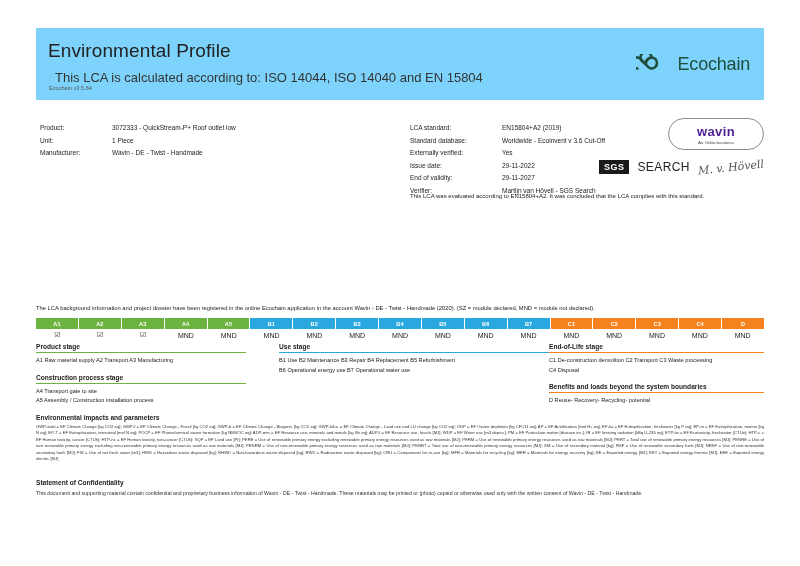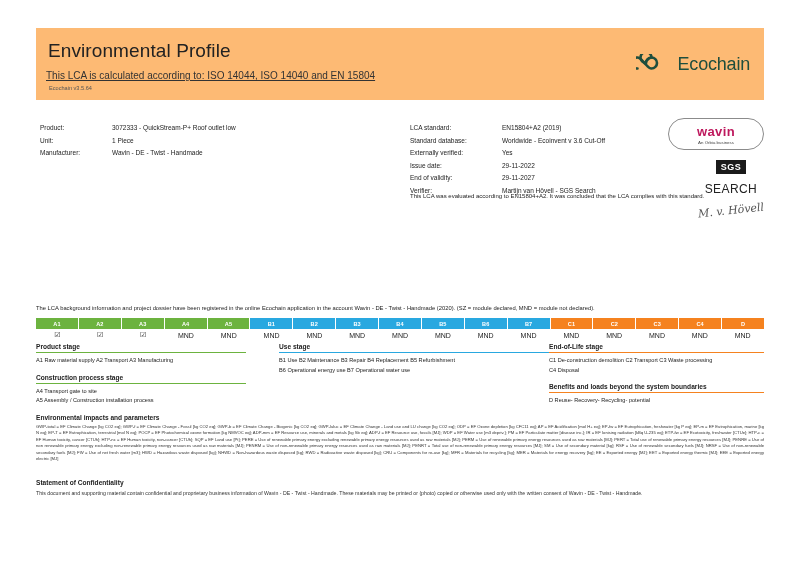--- a/index.html
+++ b/index.html
@@ -14,36 +14,35 @@
   .page {
     position: relative;
     width: 800px; height: 566px;
     background: #ffffff;
   }
   
   .header {
     position: absolute;
     left: 36px; top: 28px;
     width: 728px; height: 72px;
-    background: #fdba74;
+    background: #7dd3fc;
   }
   .header-title {
     position: absolute;
     left: 12px; top: 12px;
     font-size: 19px;
     font-weight: normal;
     color: #222;
     letter-spacing: 0.1px;
   }
   .header-sub {
     position: absolute;
-    left: 10px; top: 42px;
-    font-size: 10px;
+    left: 19px; top: 42px;
+    font-size: 13px;
     color: #333;
-    text-decoration: underline;
   }
   .header-ver {
     position: absolute;
     left: 13px; top: 57px;
     font-size: 5.6px;
     color: #555;
   }
   .ecochain-logo {
     position: absolute;
     right: 14px; top: 26px;
@@ -87,29 +86,29 @@
     position: absolute;
     right: 36px; top: 118px;
     width: 96px; height: 32px;
     border: 1px solid #8b8b8b;
     border-radius: 16px;
     background: #fff;
     display: flex; flex-direction: column;
     align-items: center; justify-content: center;
   }
   .wavin-box .w-name {
-    font-size: 13px; font-weight: bold; color:#be185d; letter-spacing: 0.4px;
+    font-size: 13px; font-weight: bold; color:#4c1d95; letter-spacing: 0.4px;
   }
   .wavin-box .w-sub {
     font-size: 4.4px; color:#444; margin-top:1px;
   }
   .cert-row {
     position: absolute;
     right: 36px; top: 160px;
-    display: flex; align-items: center; gap: 8px; flex-direction: column;
+    display: flex; align-items: center; gap: 8px;
   }
   .sgs-badge {
     background: #1a1a1a; color:#fff;
     font-size: 9px; font-weight: bold;
     padding: 2px 5px; letter-spacing: 0.5px;
   }
   .search-word {
     font-size: 12px; color: #222; letter-spacing: 0.4px;
   }
   .signature {

